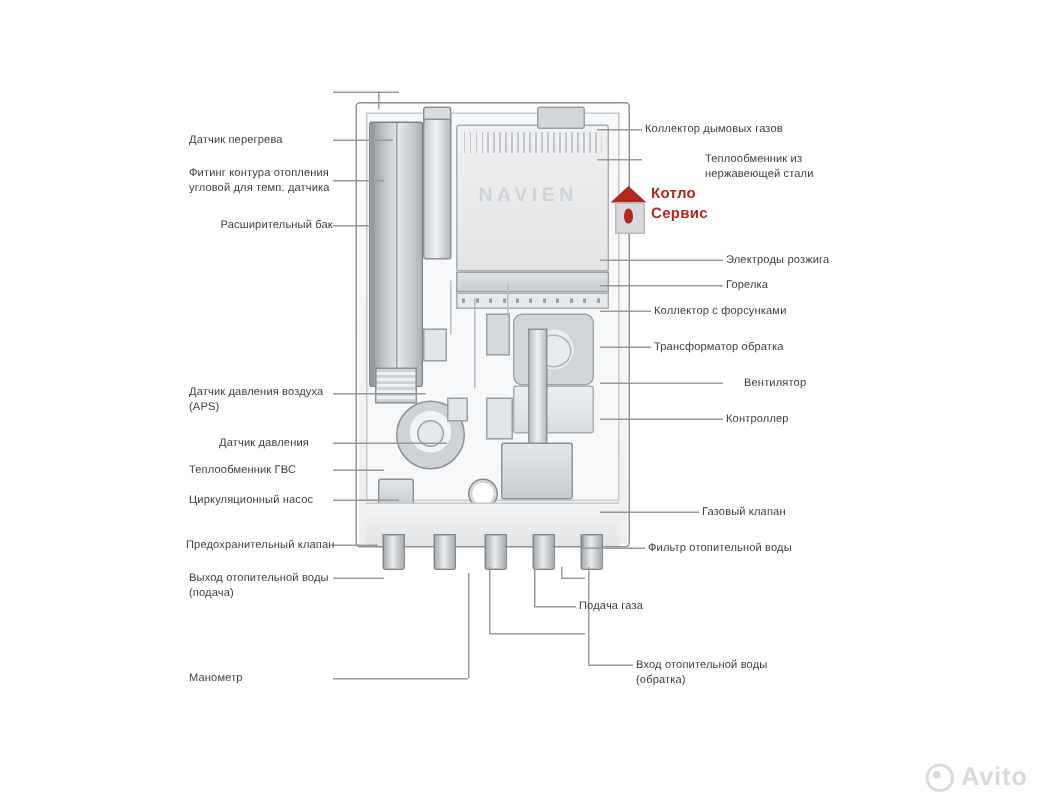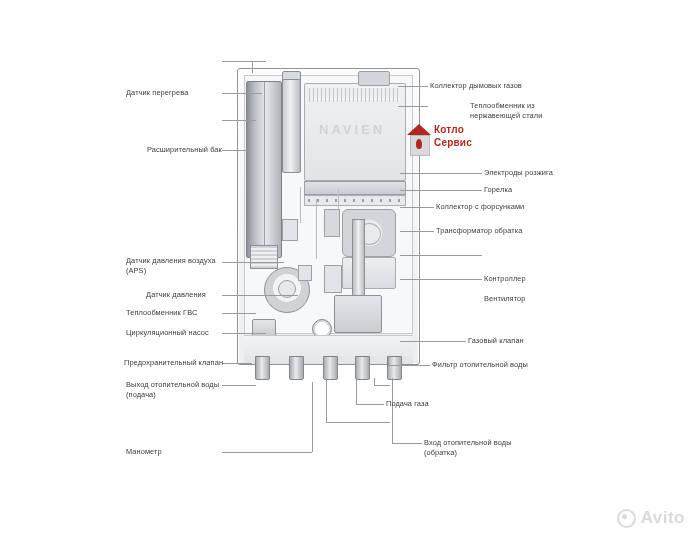--- a/index.html
+++ b/index.html
@@ -495,39 +495,41 @@
   <div class="leader" style="left:374px;top:385px;width:16px;"></div>
   <div class="leader v" style="left:374px;top:378px;height:7px;"></div>
   <div class="leader" style="left:356px;top:404px;width:28px;"></div>
   <div class="leader v" style="left:356px;top:378px;height:26px;"></div>
   <div class="leader" style="left:326px;top:422px;width:64px;"></div>
   <div class="leader v" style="left:326px;top:378px;height:44px;"></div>
   <div class="leader" style="left:392px;top:443px;width:30px;"></div>
   <div class="leader v" style="left:392px;top:378px;height:65px;"></div>
 
   <div class="label left" style="left:126px;top:88px;width:100px;">Датчик перегрева</div>
+  <div class="label left" style="left:126px;top:110px;width:106px;">Фитинг контура отопления
+угловой для темп. датчика</div>
   <div class="label left" style="left:126px;top:145px;width:104px;padding-left:21px;">Расширительный бак</div>
   <div class="label left" style="left:126px;top:256px;width:100px;">Датчик давления воздуха
 (APS)</div>
   <div class="label left" style="left:126px;top:290px;width:100px;text-align:center;">Датчик давления</div>
   <div class="label left" style="left:126px;top:308px;width:104px;">Теплообменник ГВС</div>
   <div class="label left" style="left:126px;top:328px;width:110px;">Циркуляционный насос</div>
   <div class="label left" style="left:124px;top:358px;width:112px;">Предохранительный  клапан</div>
   <div class="label left" style="left:126px;top:380px;width:104px;">Выход отопительной воды
 (подача)</div>
   <div class="label left" style="left:126px;top:447px;width:96px;">Манометр</div>
 
   <div class="label right" style="left:430px;top:81px;width:130px;">Коллектор дымовых газов</div>
   <div class="label right" style="left:430px;top:101px;width:118px;margin-left:40px;">Теплообменник из
 нержавеющей стали</div>
   <div class="label right" style="left:484px;top:168px;width:120px;">Электроды розжига</div>
   <div class="label right" style="left:484px;top:185px;width:120px;">Горелка</div>
   <div class="label right" style="left:436px;top:202px;width:130px;">Коллектор с форсунками</div>
   <div class="label right" style="left:436px;top:226px;width:130px;">Трансформатор обратка</div>
-  <div class="label right" style="left:484px;top:250px;width:110px;margin-top:44px;">Вентилятор</div>
+  <div class="label right" style="left:496px;top:250px;width:110px;">Вентилятор</div>
   <div class="label right" style="left:484px;top:274px;width:110px;">Контроллер</div>
   <div class="label right" style="left:468px;top:336px;width:120px;">Газовый клапан</div>
   <div class="label right" style="left:432px;top:360px;width:140px;">Фильтр отопительной воды</div>
   <div class="label right" style="left:386px;top:399px;width:150px;">Подача газа</div>
   <div class="label right" style="left:424px;top:438px;width:140px;">Вход отопительной воды
 (обратка)</div>
 
   <div class="logo">
     <div class="mark">
       <div class="roof"></div>

